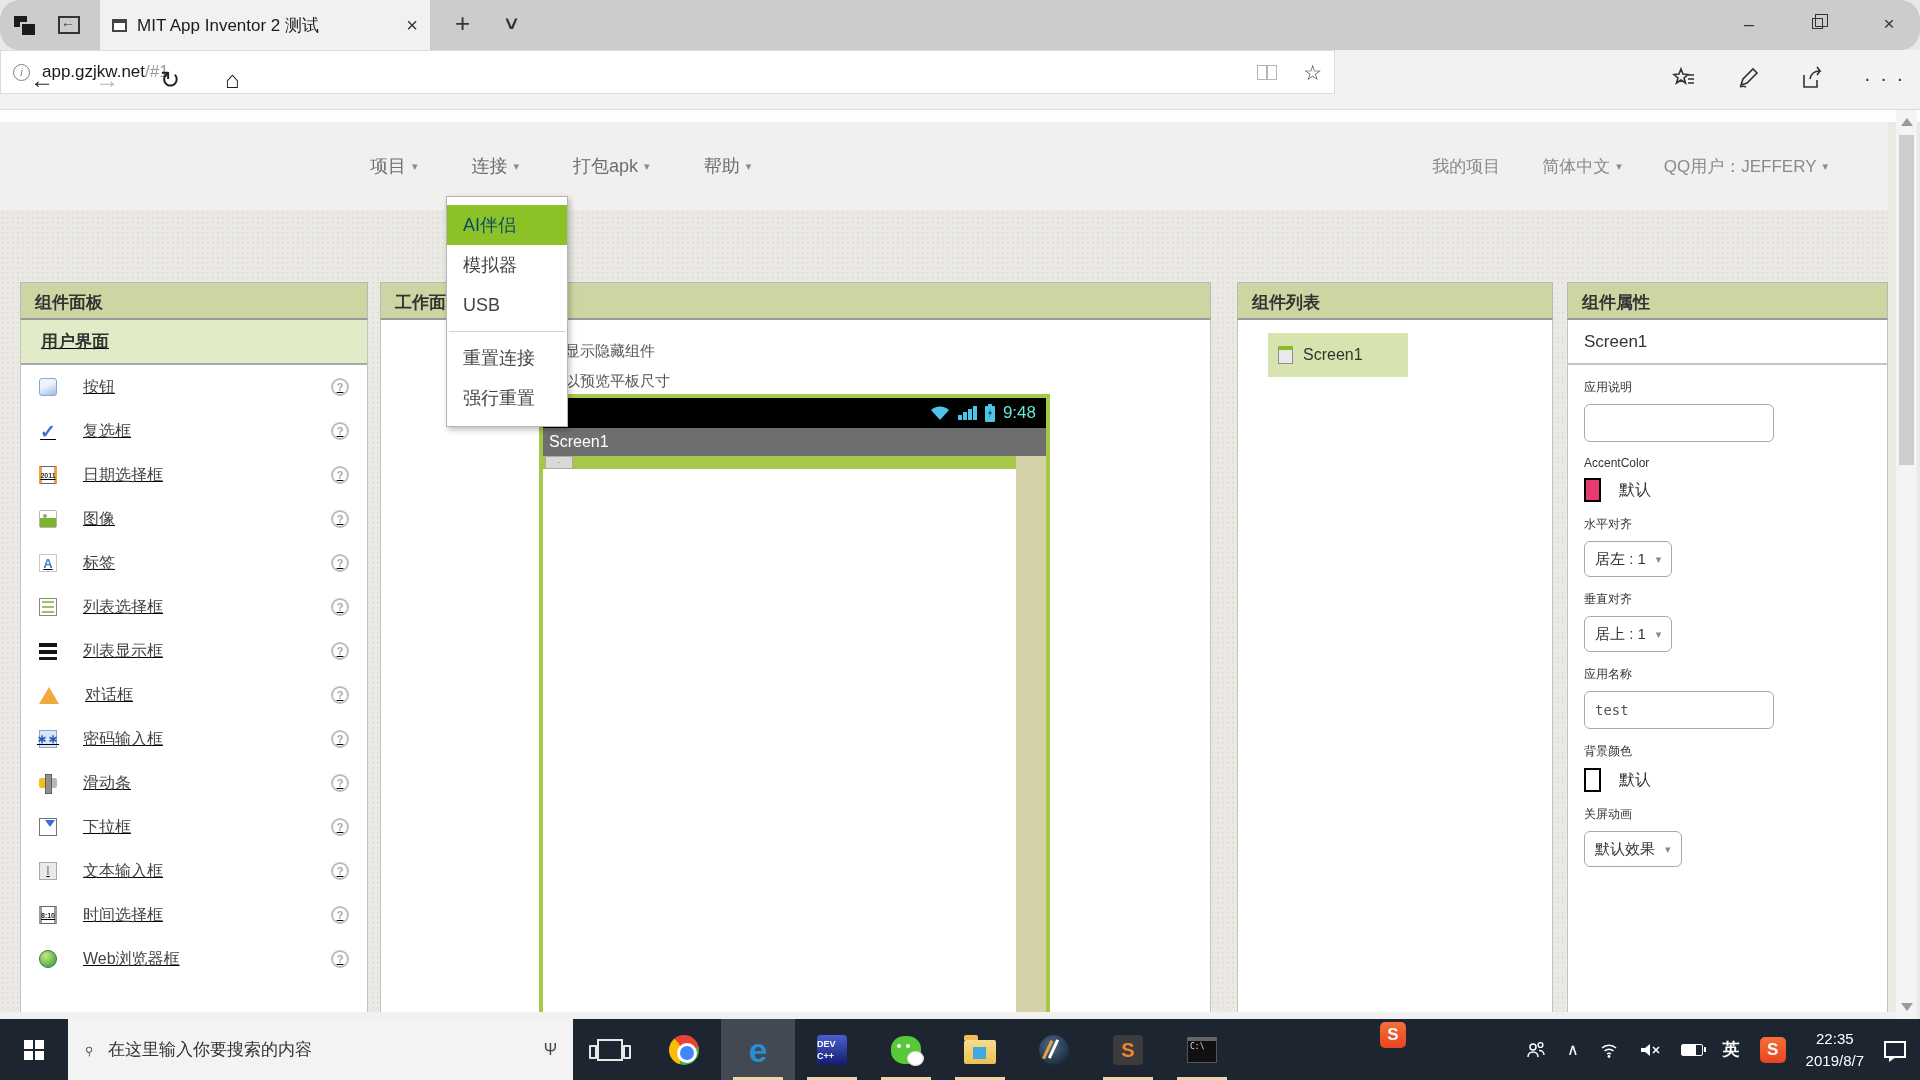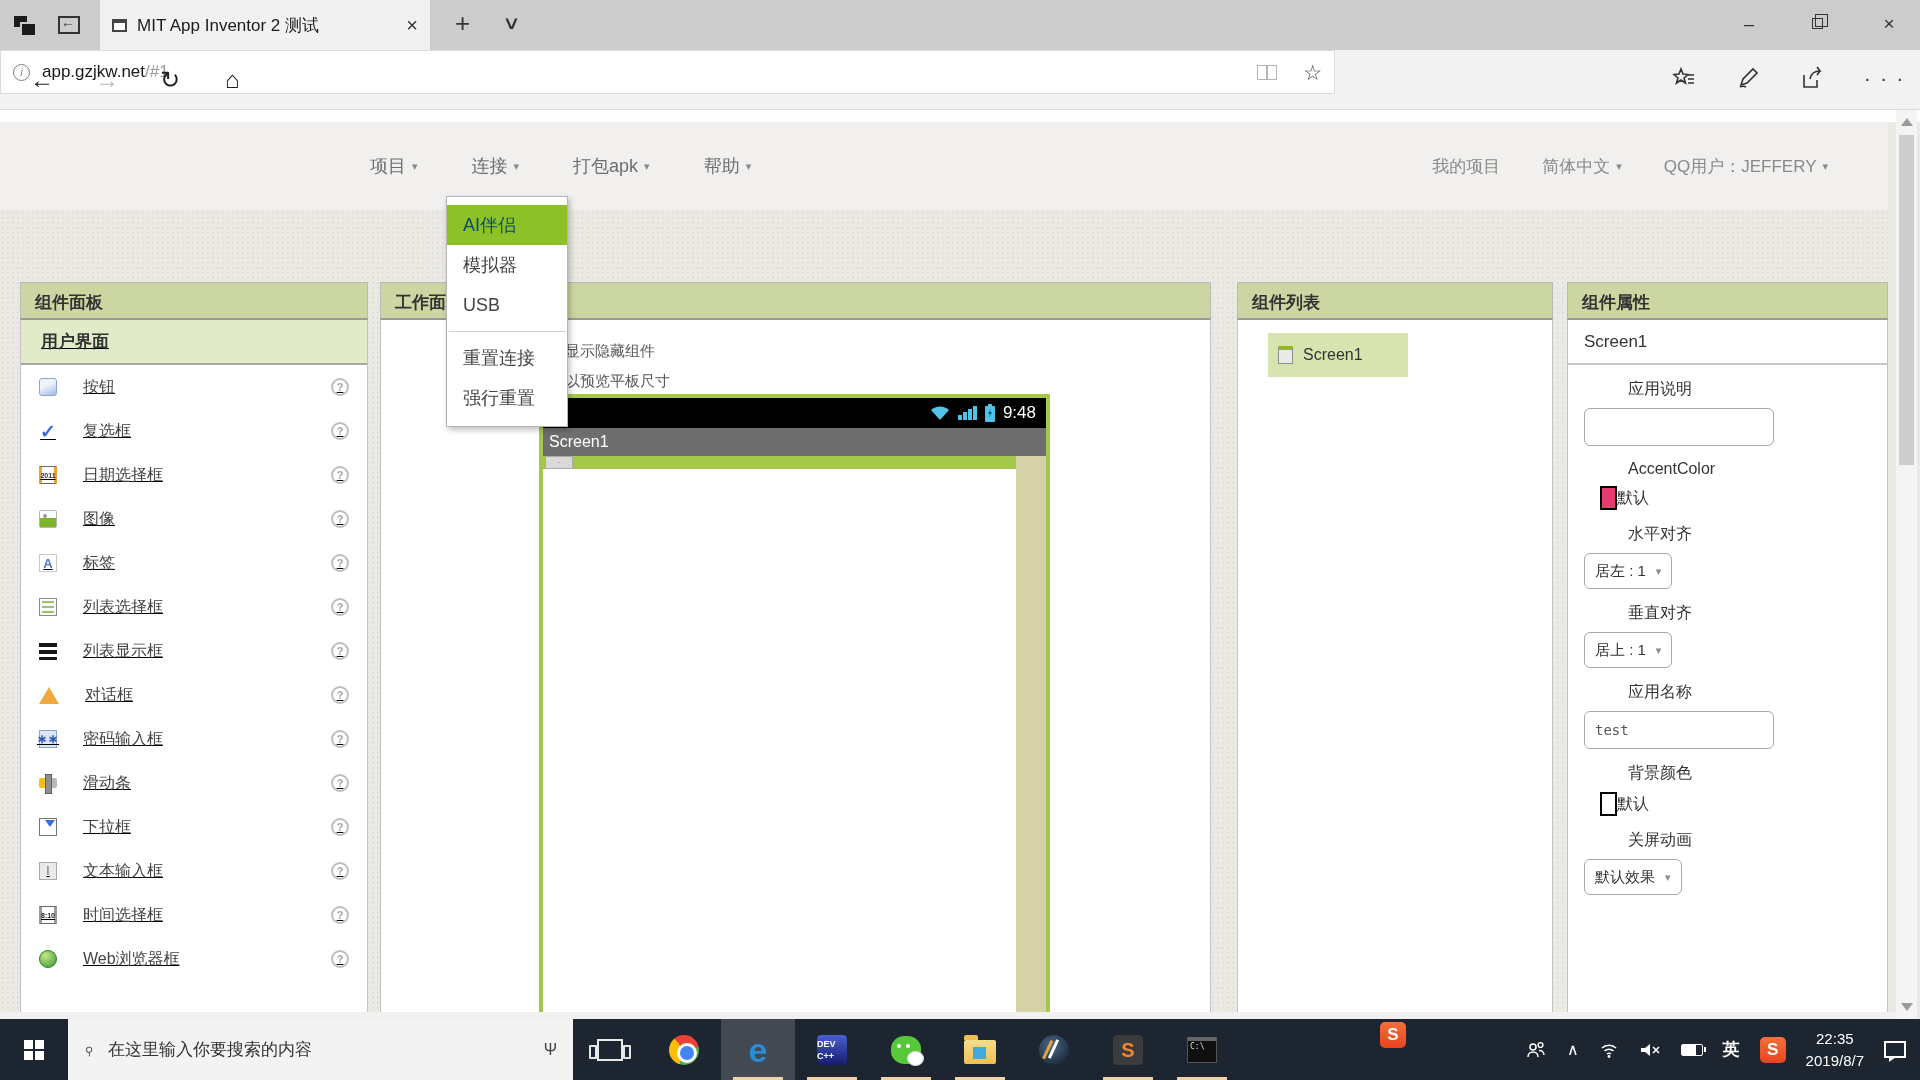--- a/index.html
+++ b/index.html
@@ -2,21 +2,21 @@
 <html><head>
 <meta charset="utf-8">
 <style>
   * { margin:0; padding:0; box-sizing:border-box; }
   html,body { width:1920px; height:1080px; overflow:hidden; }
   body { font-family:"Liberation Sans", sans-serif; }
   .screen { position:relative; width:1920px; height:1080px; background:#eae9e3; }
   .abs { position:absolute; }
 
   
-  .tabstrip { left:0; top:0; width:1920px; height:50px; background:#cccccc; }
+  .tabstrip { left:0; top:0; width:1920px; height:50px; background:#cccccc;border-radius:20px; }
   .ts-ic { top:14px; width:26px; height:22px; color:#222; }
   .ic-frames { left:12px; }
   .ic-frames::before { content:""; position:absolute; left:2px; top:2px; width:13px; height:11px; background:#1b1b1b; }
   .ic-frames::after { content:""; position:absolute; left:8px; top:8px; width:13px; height:11px; background:#1b1b1b; border:2px solid #ccc; }
   .ic-setaside { left:58px; border:2px solid #333; width:22px; height:18px; top:16px; }
   .ic-setaside::before { content:"←"; position:absolute; left:1px; top:-4px; font-size:14px; color:#333; }
   .tab { left:100px; top:0; width:330px; height:50px; background:#f1f1f1; display:flex; align-items:center; padding:0 12px; gap:10px; }
   .favicon { width:15px; height:13px; border:2px solid #444; border-top-width:4px; background:#fff; flex:0 0 auto; }
   .tab-title { font-size:17px; color:#1b1b1b; white-space:nowrap; overflow:hidden; width:250px; }
   .tab-close { margin-left:auto; font-size:20px; color:#333; line-height:1; }
@@ -106,40 +106,40 @@
   .ic-spinner::after { content:""; position:absolute; right:1px; top:1px; width:0; height:0; border-left:5px solid transparent; border-right:5px solid transparent; border-top:7px solid #3a6fd8; }
   .ic-textbox { background:#e9e9e9; border:1px solid #a9a9a9; color:#66708a; font-size:12px; }
   .ic-timepicker { background:#fff; border:1px solid #666; border-left:3px solid #9a9a9a; border-right:3px solid #9a9a9a; color:#222; font-size:7px; font-weight:bold; }
   .ic-web { background:radial-gradient(circle at 35% 30%, #c4e77e, #35983a); border-radius:50%; border:1px solid #2c7a2e; }
 
   
   .chk-row { position:absolute; display:flex; align-items:center; gap:8px; font-size:15px; color:#555; }
   .chkbox { width:14px; height:14px; border:1px solid #8f8f8f; background:#fff; }
   .phone { left:539px; top:394px; width:511px; height:625px; background:#a6c84a; }
   .p-status { position:absolute; left:4px; top:4px; width:503px; height:30px; background:#000; display:flex; align-items:center; justify-content:flex-end; gap:7px; padding:0 10px; }
-  .p-time { color:#ffffff; font-size:17px; }
+  .p-time { color:#5eead4; font-size:17px; }
   .sigbars { display:flex; align-items:flex-end; gap:1.5px; }
   .sigbars i { display:block; width:3.5px; background:#4fc3e8; }
   .p-title { position:absolute; left:4px; top:34px; width:503px; height:28px; background:#6e6e6e; color:#fff; font-size:16px; display:flex; align-items:center; padding:0 6px; }
   .p-handle { position:absolute; left:6px; top:62px; width:28px; height:13px; background:#d9d9d9; border:1px solid #aaa; color:#777; font-size:8px; text-align:center; line-height:11px; }
   .p-formw { position:absolute; left:4px; top:75px; width:473px; height:546px; background:#fff; }
   .p-side { position:absolute; left:477px; top:62px; width:30px; height:559px; background:#d6d2a8; }
 
   
   .comp-item { position:absolute; left:30px; top:13px; width:140px; height:44px; background:#d8e4af; display:flex; align-items:center; gap:10px; padding:0 10px; }
   .comp-screen-ic { width:15px; height:18px; background:#e9e9e9; border:1px solid #8f8f8f; border-top:4px solid #8eb92e; }
   .comp-label { font-size:16px; color:#333; }
 
   
   .props-sub { height:45px; border-bottom:2px solid #c6c6c6; display:flex; align-items:center; padding:0 16px; font-size:17px; color:#333; }
   .prop-block { padding:14px 16px 0 16px; }
-  .prop-label { font-size:16px; color:#333; margin-bottom:8px;margin-left:44px; }
+  .prop-label { font-size:12px; color:#333; margin-bottom:8px; }
   .prop-input { width:190px; height:38px; border:1px solid #a9a9a9; border-radius:6px; background:#fff; font-size:14px; color:#555; padding:0 10px; font-family:"DejaVu Sans Mono", monospace; }
   .prop-select { height:36px; border:1px solid #a9a9a9; border-radius:6px; background:#fff; font-size:15px; color:#333; display:inline-flex; align-items:center; gap:10px; padding:0 10px; }
-  .swatch-row { display:flex; align-items:center; gap:0; font-size:16px; color:#333;margin-left:16px; }
+  .swatch-row { display:flex; align-items:center; gap:18px; font-size:16px; color:#333; }
   .swatch { width:17px; height:24px; border:2px solid #000; }
 
   
   .vscroll { left:1896px; top:110px; width:21px; height:909px; background:#f4f4f4; }
   .vthumb { position:absolute; left:3px; top:25px; width:15px; height:330px; background:#cdcdcd; }
   .varrow { position:absolute; left:5px; width:0; height:0; border-left:6px solid transparent; border-right:6px solid transparent; }
   .va-up { top:8px; border-bottom:8px solid #9a9a9a; }
   .va-dn { bottom:8px; border-top:8px solid #9a9a9a; }
   .hscroll { left:0; top:1012px; width:1896px; height:7px; background:#f1f1f1; }
 

